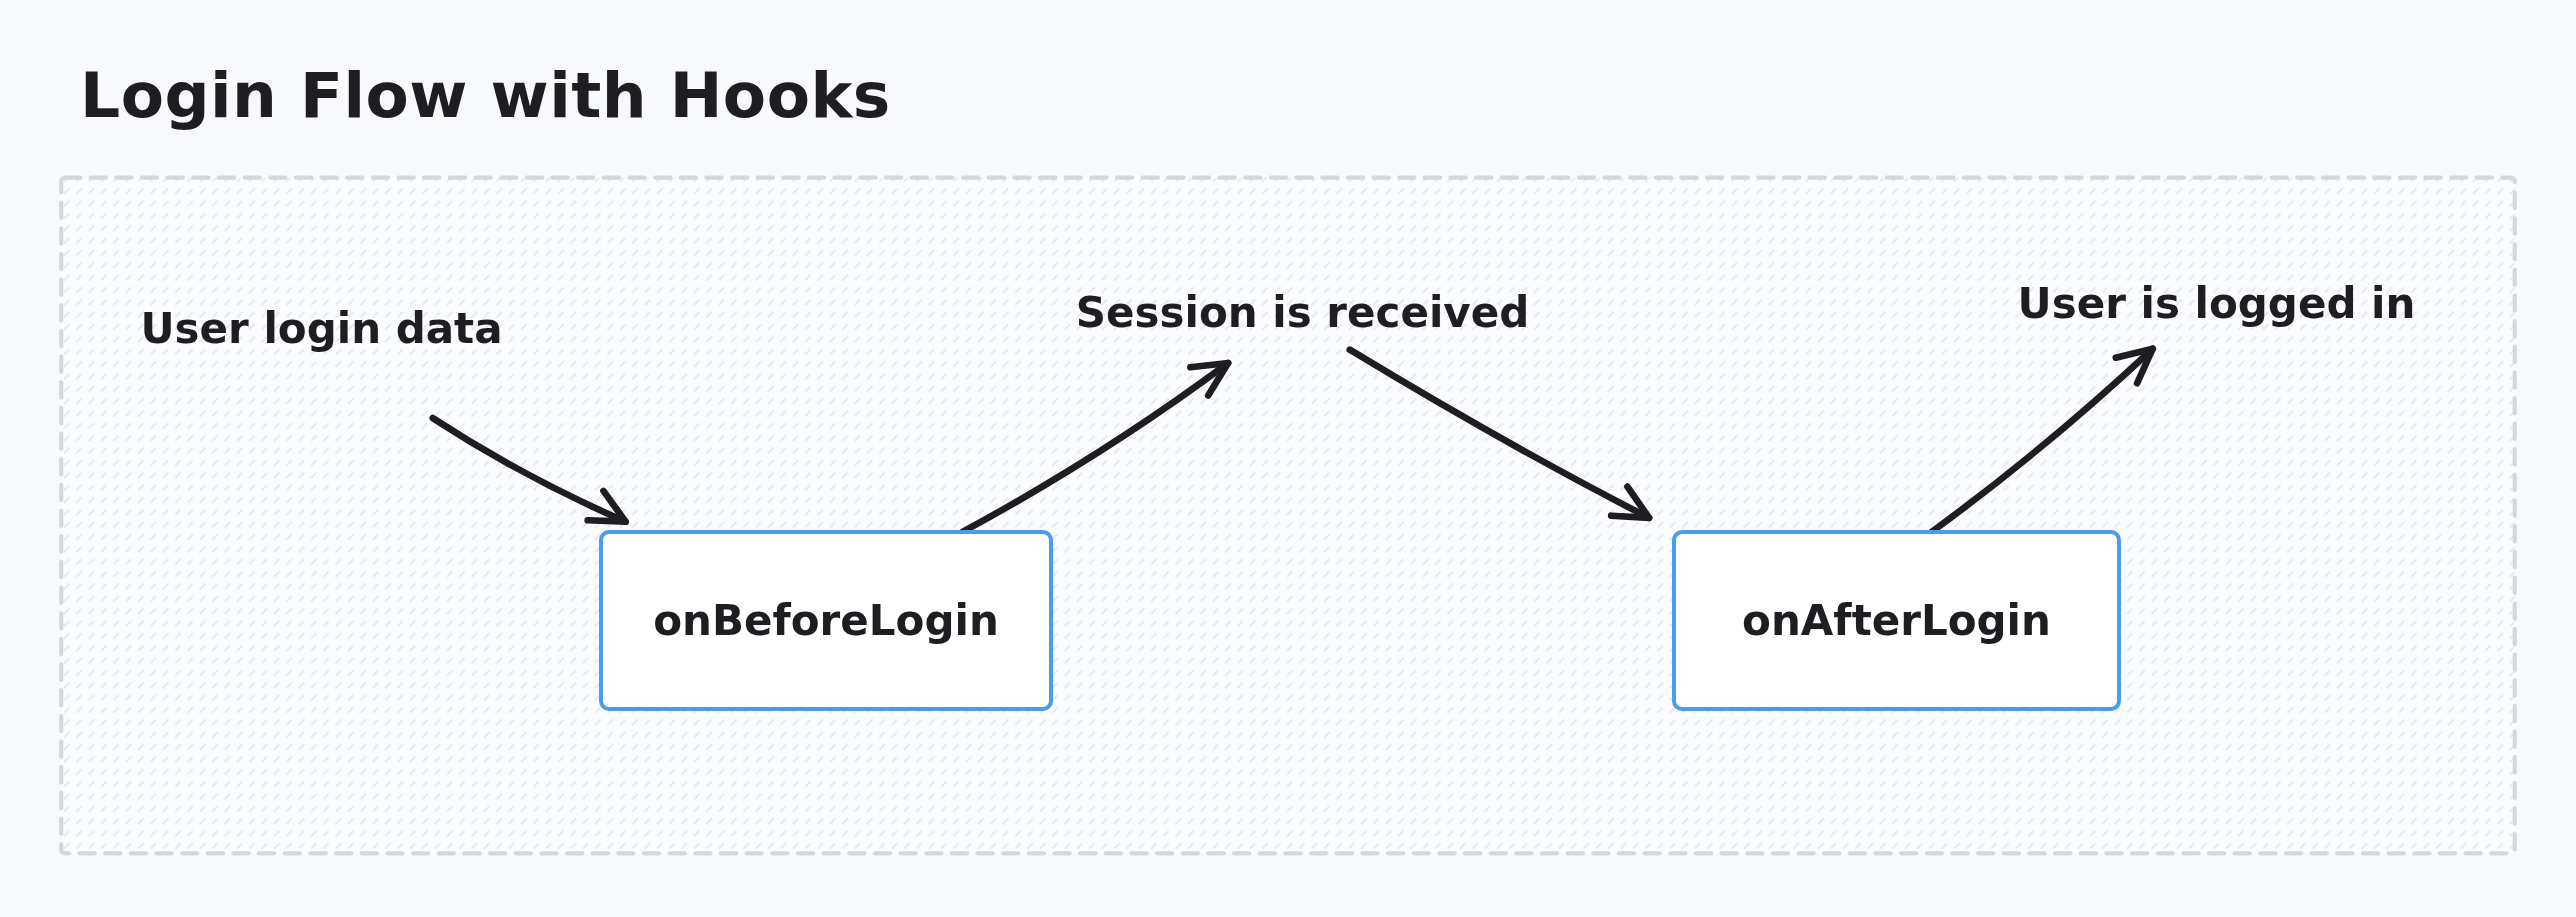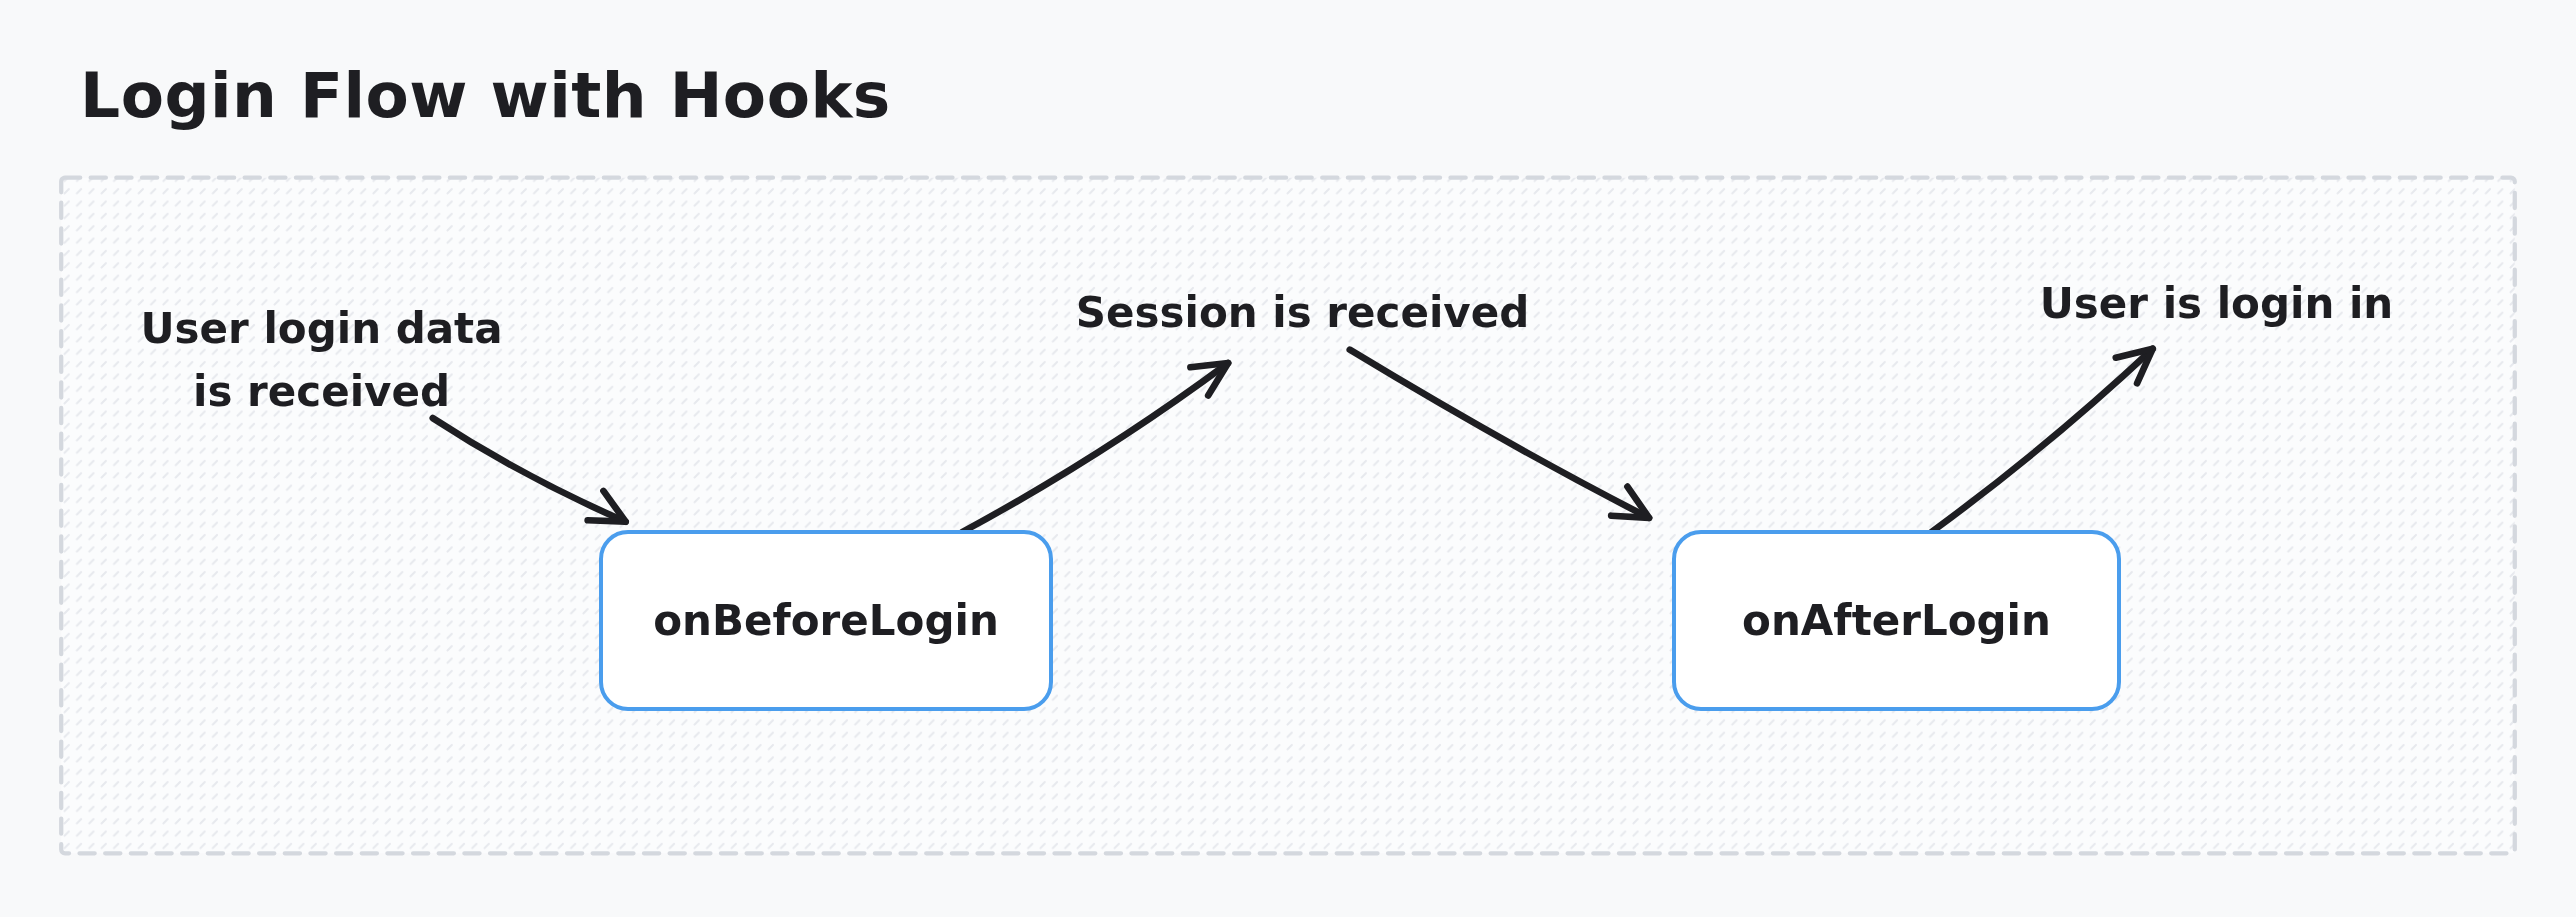--- a/index.html
+++ b/index.html
@@ -47,21 +47,21 @@
     stroke-width: 7;
     stroke-linecap: round;
     stroke-linejoin: round;
     fill: none;
   }
   .node {
     position: absolute;
     box-sizing: border-box;
     background: var(--node-bg, #ffffff);
     border: 4.8px solid var(--accent-blue, #4a9ded);
-    border-radius: 29px;
+    border-radius: 10px;
     display: flex;
     align-items: center;
     justify-content: center;
     font-size: 42px;
     font-weight: 700;
     color: var(--ink, #1e1e22);
   }
   .node-onbeforelogin { left: 599px; top: 530px; width: 454px; height: 181px; }
   .node-onafterlogin  { left: 1672px; top: 530px; width: 449px; height: 181px; }
   .annotation {
@@ -114,29 +114,28 @@
     </g>
 
     <g>
       <path class="arrow" d="M2032 560 Q2155 470 2265 367"></path>
       <path class="arrow" d="M2226.1 376.4 L2265 367 L2248.5 403.4"></path>
     </g>
   </svg>
 
   <div class="annotation annotation-login-data">
     <span>User login data</span>
-    <span>is received</span>
   </div>
 
   <div class="annotation annotation-session">
     <span>Session is received</span>
   </div>
 
   <div class="annotation annotation-logged-in">
-    <span>User is login in</span>
+    <span>User is logged in</span>
   </div>
 
   <div class="node node-onbeforelogin">
     <span>onBeforeLogin</span>
   </div>
 
   <div class="node node-onafterlogin">
     <span>onAfterLogin</span>
   </div>
 

